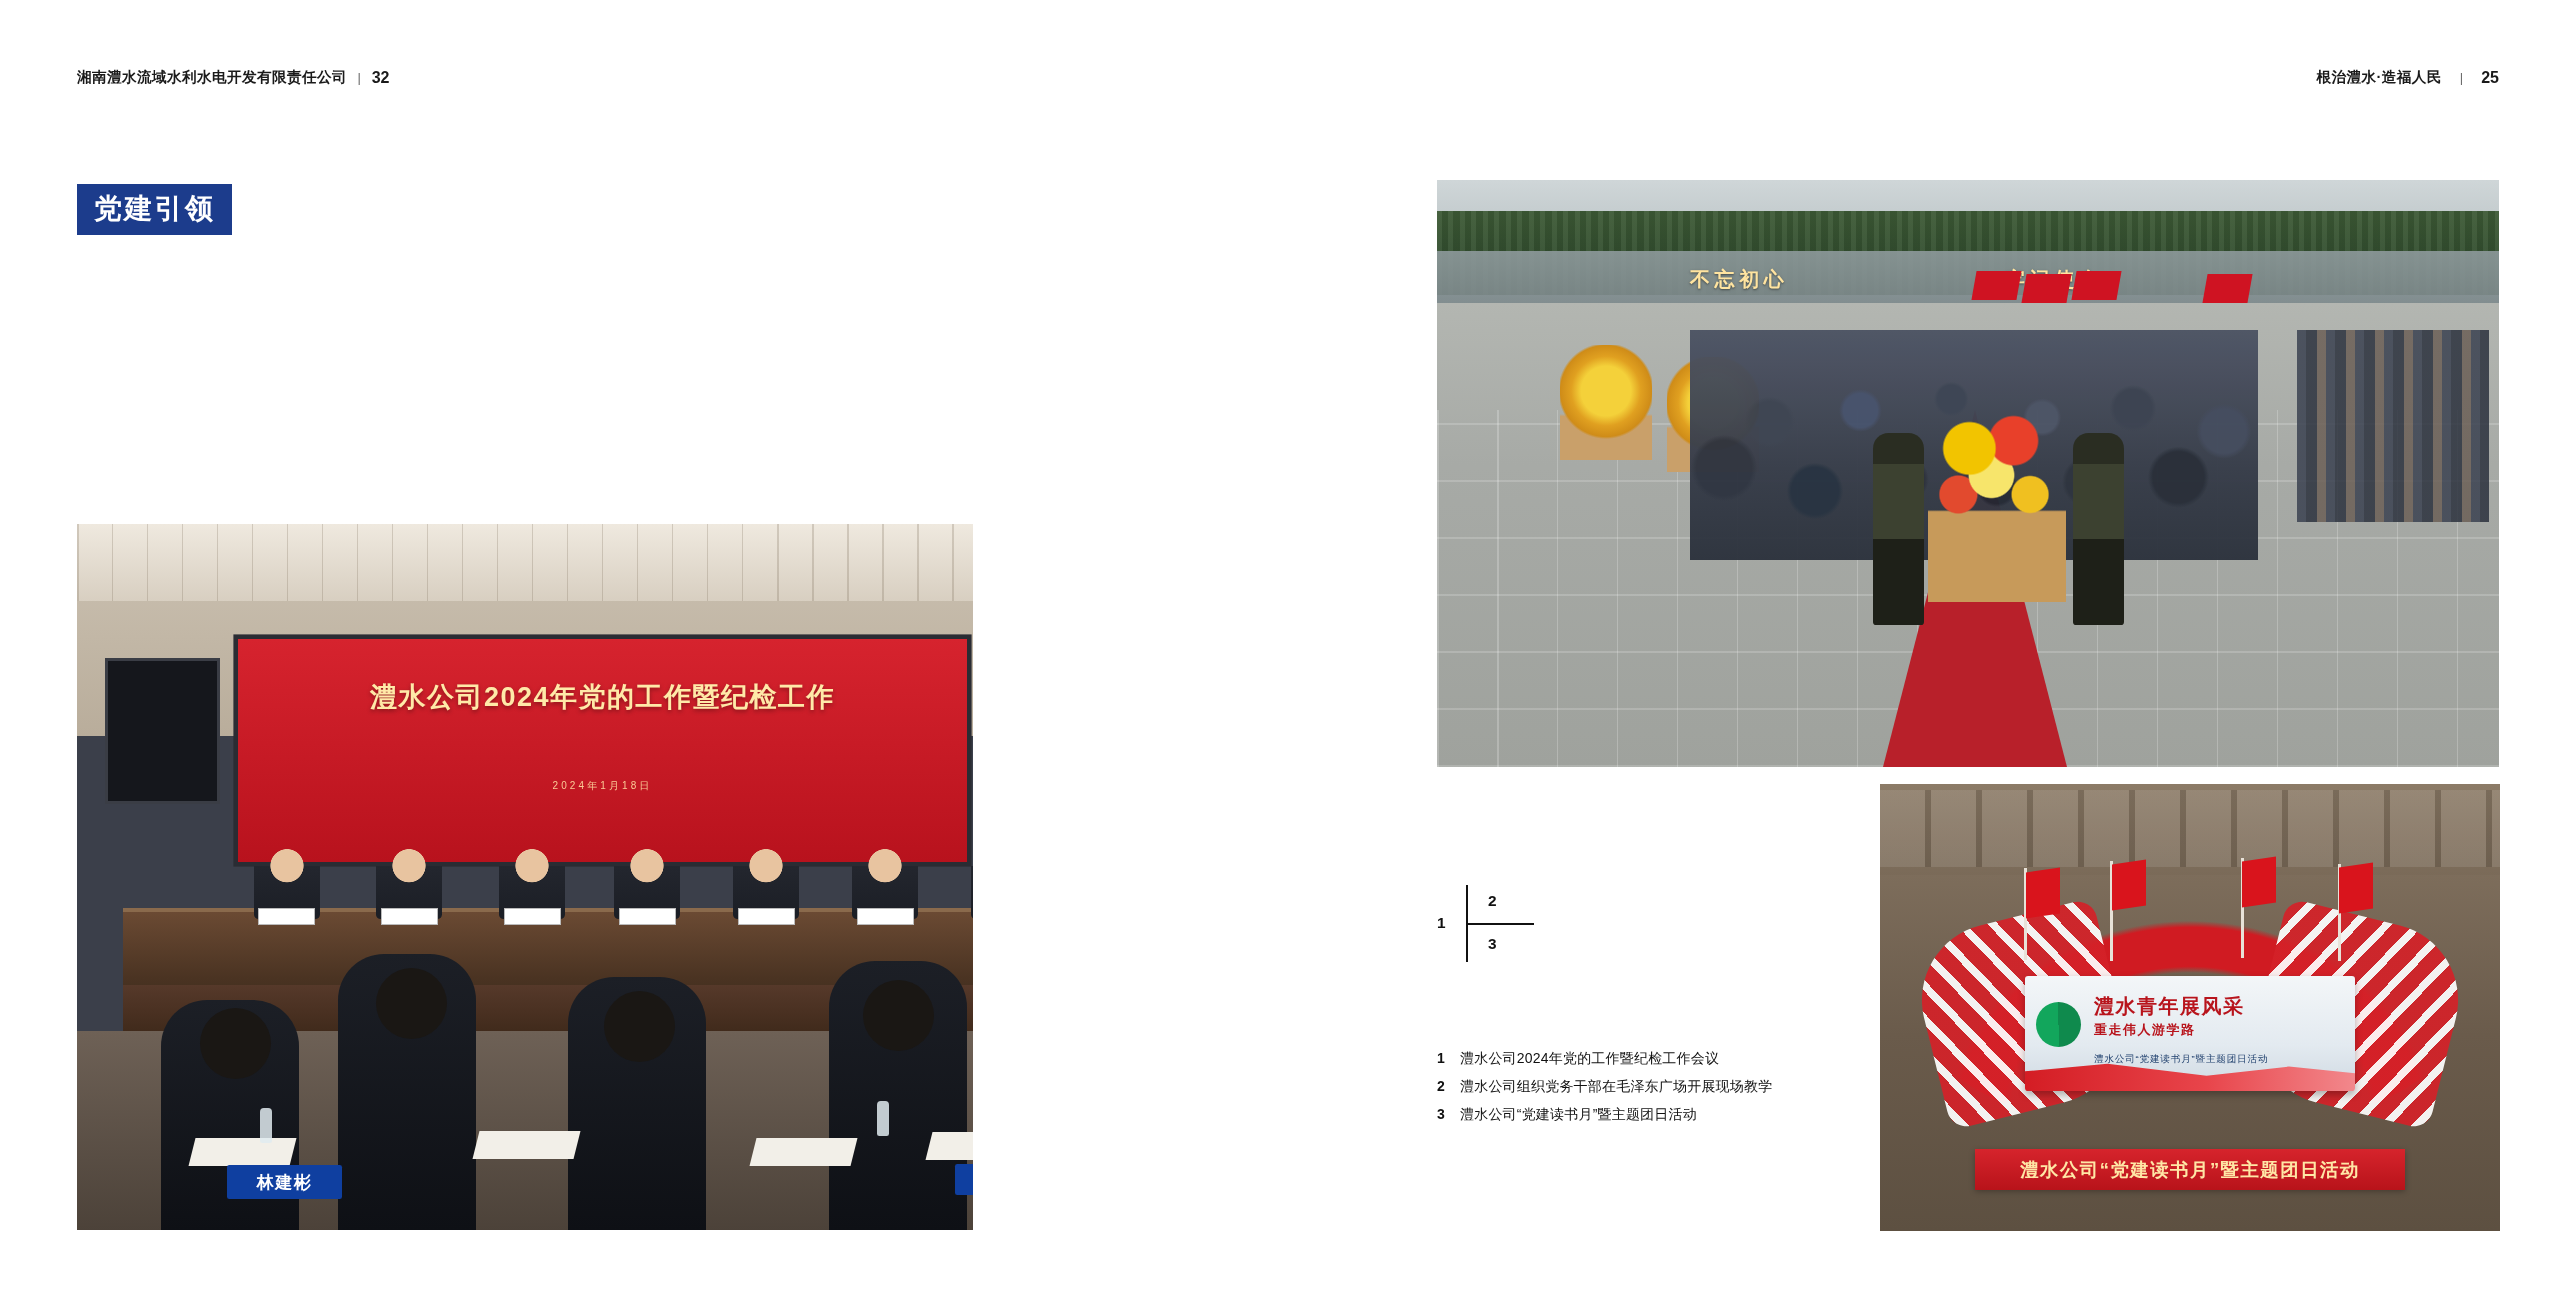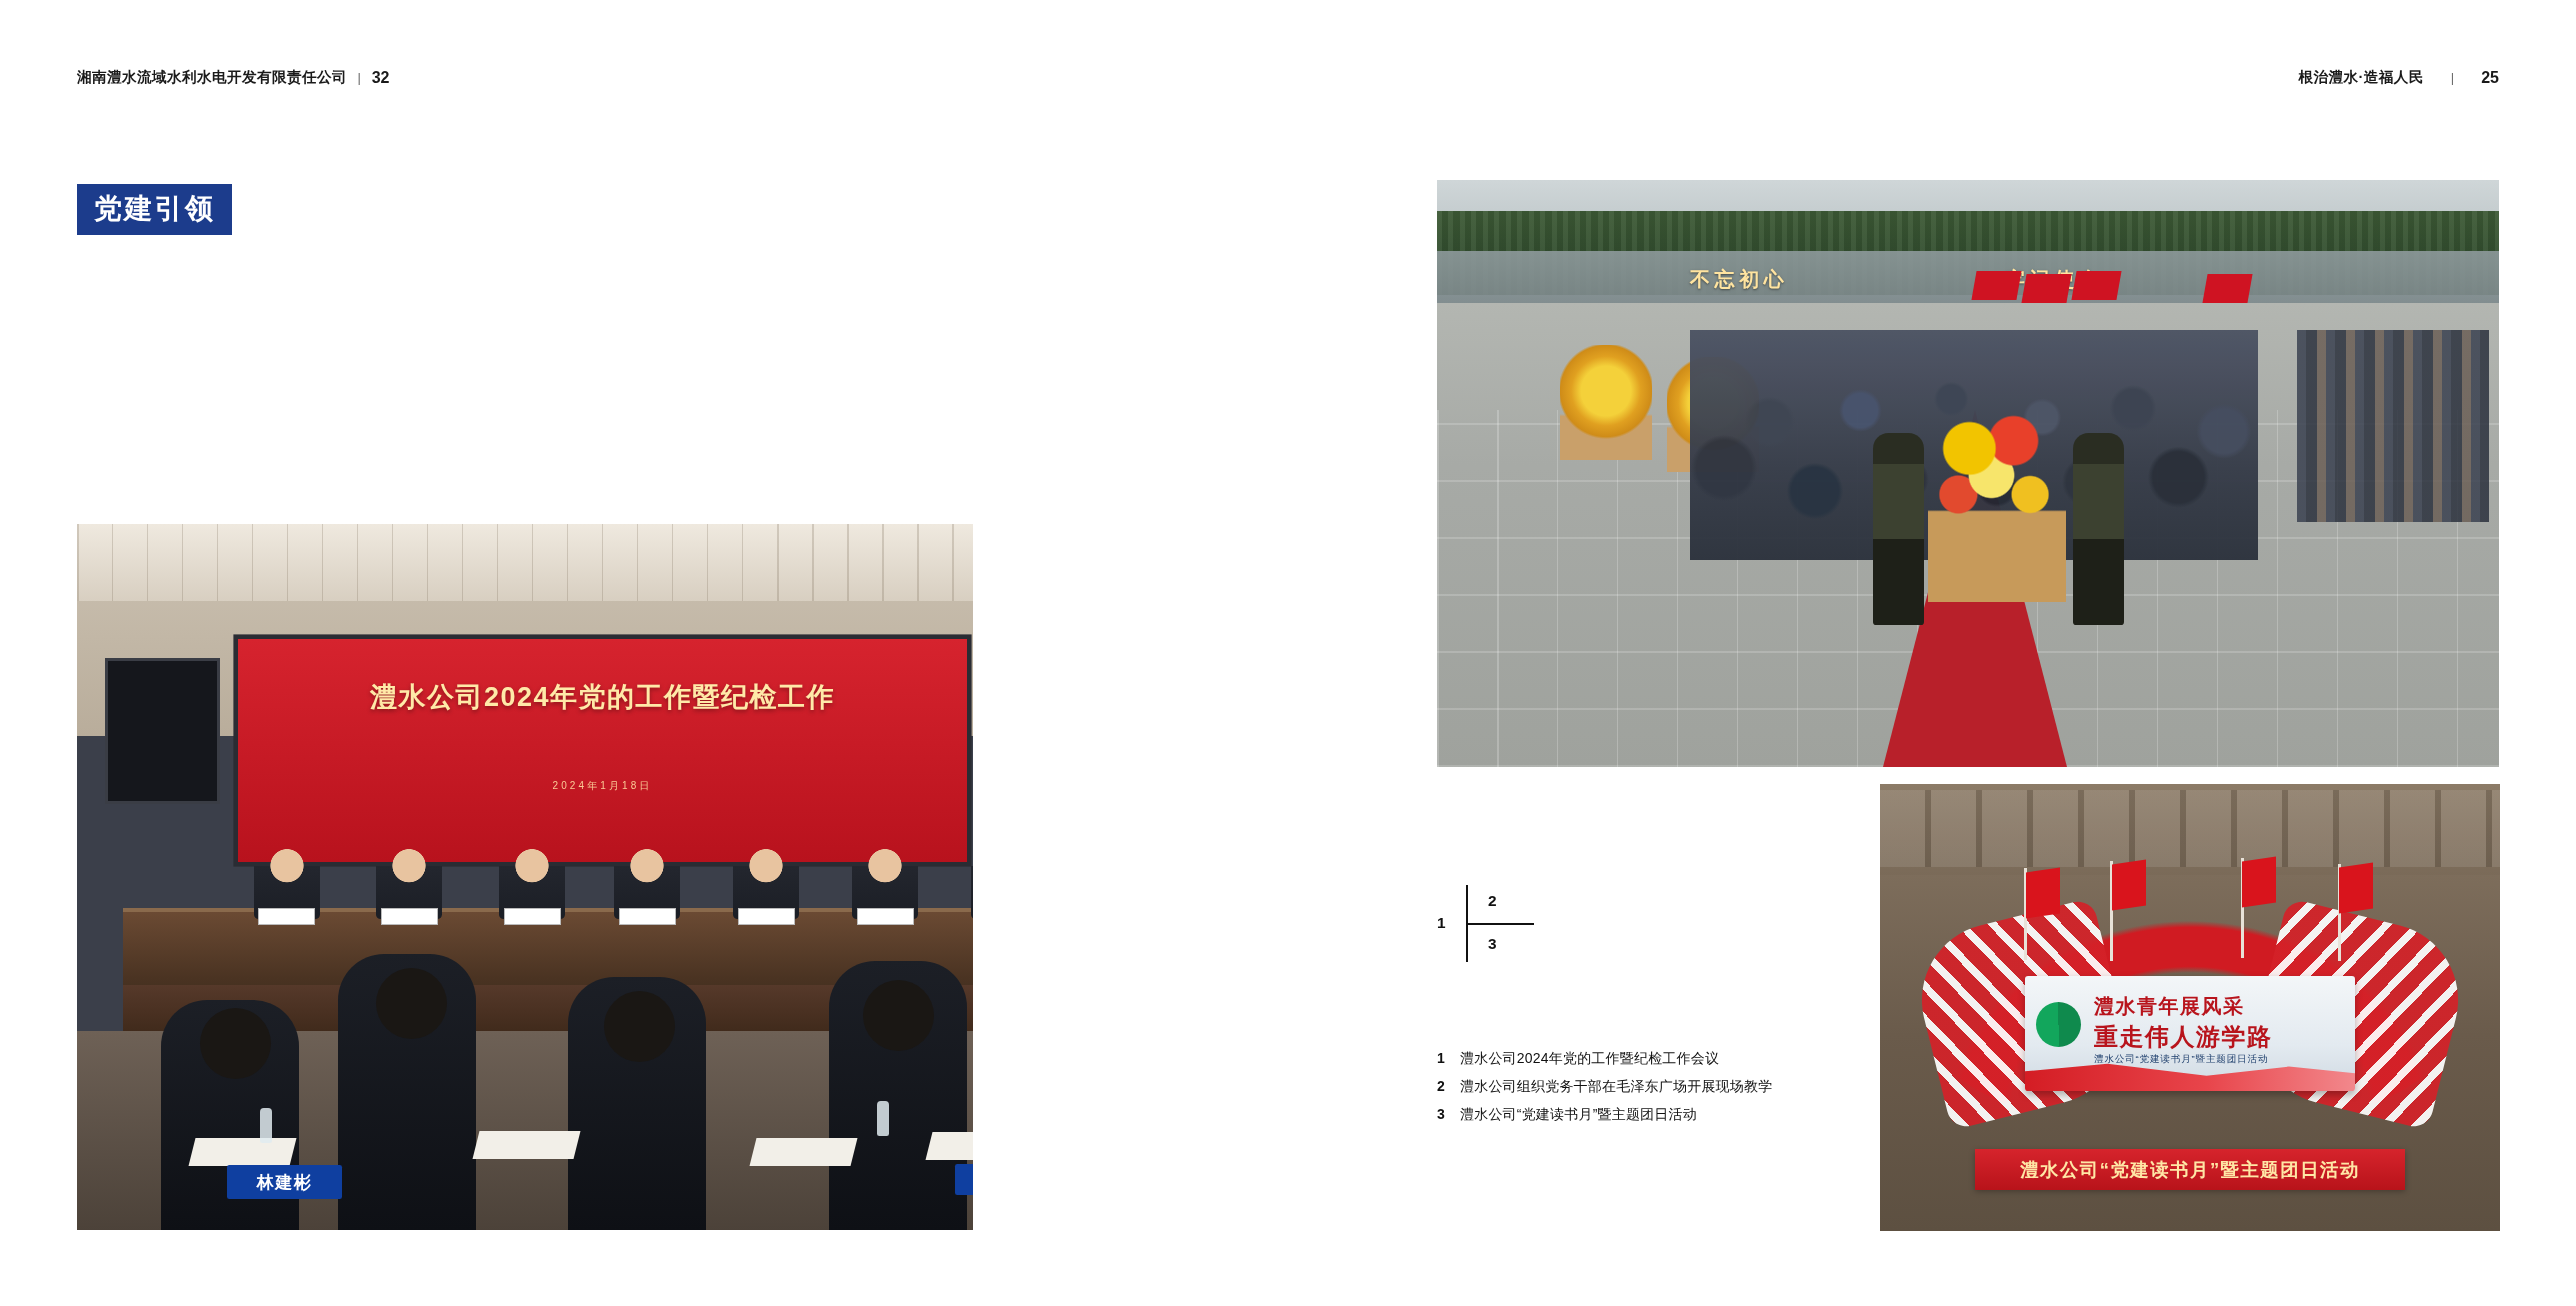--- a/index.html
+++ b/index.html
@@ -26,21 +26,21 @@
     align-items: center;
     gap: 10.7px;
     white-space: nowrap;
   }
   .header-right {
     position: absolute;
     right: 77px;
     top: 68px;
     display: flex;
     align-items: center;
-    gap: 27px;
+    gap: 18px;
     white-space: nowrap;
   }
   .header-text {
     font-size: 14.6px;
     color: #1a1a1a;
     letter-spacing: 0.4px;
     font-weight: 600;
   }
   .header-sep {
     font-size: 13px;
@@ -330,21 +330,21 @@
   .p3-board-logo {
     position:absolute; left:10.7px; top:26px; width:45px; height:45px; border-radius:50%;
     background: conic-gradient(#0f8a4d 0 50%, #12a65c 50% 100%);
   }
   .p3-board-t1 {
     position:absolute; left:69px; top:17px; right:7.7px;
     color:#b8141c; font-size:20px; font-weight:700; letter-spacing:1.5px; white-space:nowrap;
   }
   .p3-board-t2 {
     position:absolute; left:69px; top:45px; right:7.7px;
-    color:#b8141c; font-size:24px; font-weight:700; letter-spacing:1.5px; white-space:nowrap;
+    color:#b8141c; font-size:13px; font-weight:700; letter-spacing:1.5px; white-space:nowrap;
   }
   .p3-board-t3 {
     position:absolute; left:69px; top:77px; right:7.7px;
     color:#22426f; font-size:9.6px; letter-spacing:0.8px; white-space:nowrap;
   }
   .p3-board-wave {
     position:absolute; left:0; bottom:0; width:100%; height:34px;
     background: linear-gradient(90deg,#d41d24 0%, #e8454b 55%, #f2888c 100%);
     clip-path: polygon(0 42%, 25% 20%, 55% 55%, 80% 28%, 100% 48%, 100% 100%, 0 100%);
   }

